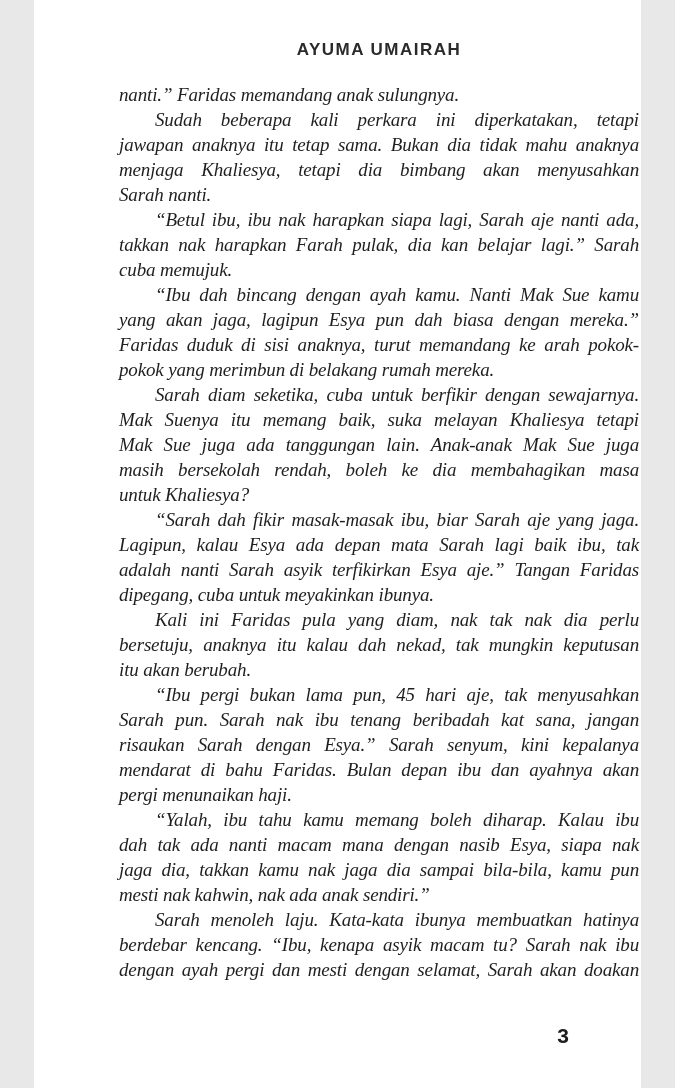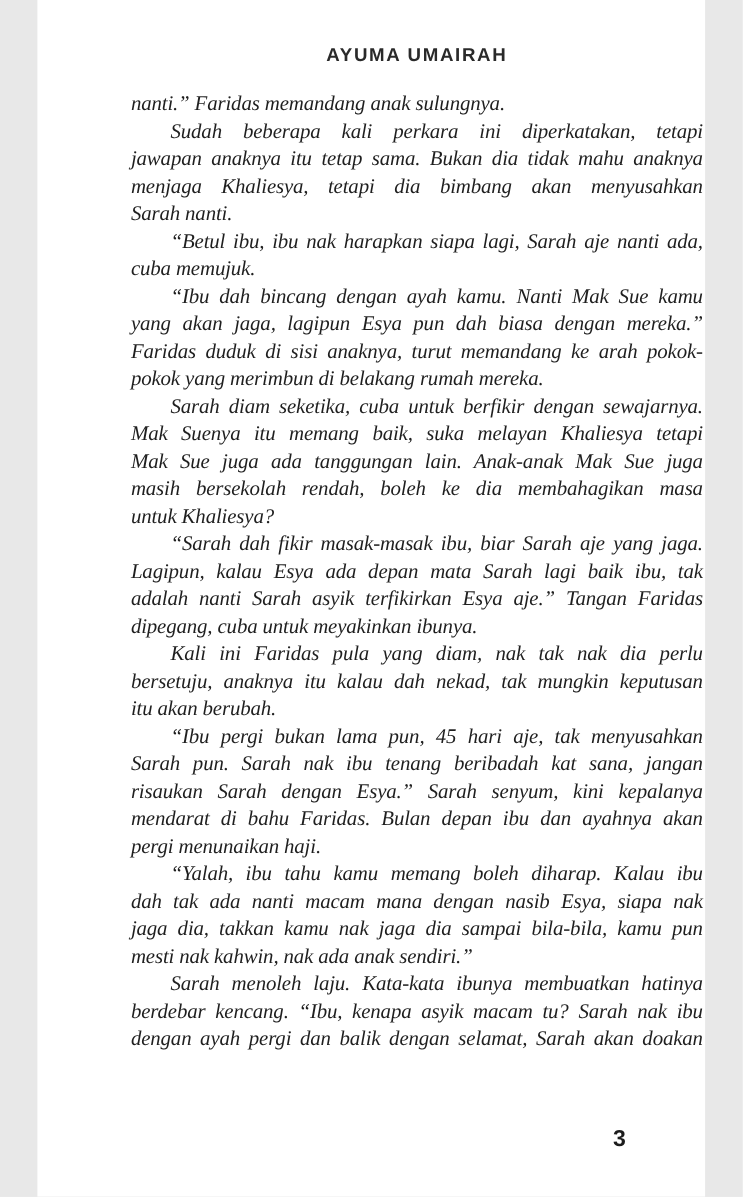--- a/index.html
+++ b/index.html
@@ -73,20 +73,21 @@
         <div class="line last">nanti.” Faridas memandang anak sulungnya.</div>
       </div>
       <div class="para">
         <div class="line indent">Sudah beberapa kali perkara ini diperkatakan, tetapi</div>
         <div class="line">jawapan anaknya itu tetap sama. Bukan dia tidak mahu anaknya</div>
         <div class="line">menjaga Khaliesya, tetapi dia bimbang akan menyusahkan</div>
         <div class="line last">Sarah nanti.</div>
       </div>
       <div class="para">
         <div class="line indent">“Betul ibu, ibu nak harapkan siapa lagi, Sarah aje nanti ada,</div>
+        <div class="line">takkan nak harapkan Farah pulak, dia kan belajar lagi.” Sarah</div>
         <div class="line last">cuba memujuk.</div>
       </div>
       <div class="para">
         <div class="line indent">“Ibu dah bincang dengan ayah kamu. Nanti Mak Sue kamu</div>
         <div class="line">yang akan jaga, lagipun Esya pun dah biasa dengan mereka.”</div>
         <div class="line">Faridas duduk di sisi anaknya, turut memandang ke arah pokok-</div>
         <div class="line last">pokok yang merimbun di belakang rumah mereka.</div>
       </div>
       <div class="para">
         <div class="line indent">Sarah diam seketika, cuba untuk berfikir dengan sewajarnya.</div>
@@ -115,18 +116,18 @@
       </div>
       <div class="para">
         <div class="line indent">“Yalah, ibu tahu kamu memang boleh diharap. Kalau ibu</div>
         <div class="line">dah tak ada nanti macam mana dengan nasib Esya, siapa nak</div>
         <div class="line">jaga dia, takkan kamu nak jaga dia sampai bila-bila, kamu pun</div>
         <div class="line last">mesti nak kahwin, nak ada anak sendiri.”</div>
       </div>
       <div class="para">
         <div class="line indent">Sarah menoleh laju. Kata-kata ibunya membuatkan hatinya</div>
         <div class="line">berdebar kencang. “Ibu, kenapa asyik macam tu? Sarah nak ibu</div>
-        <div class="line">dengan ayah pergi dan balik dengan selamat, Sarah akan doakan</div>
+        <div class="line">dengan ayah pergi dan mesti dengan selamat, Sarah akan doakan</div>
       </div>
     </div>
 
   <div class="page-number">3</div>
 </div>
 
 </body></html>

